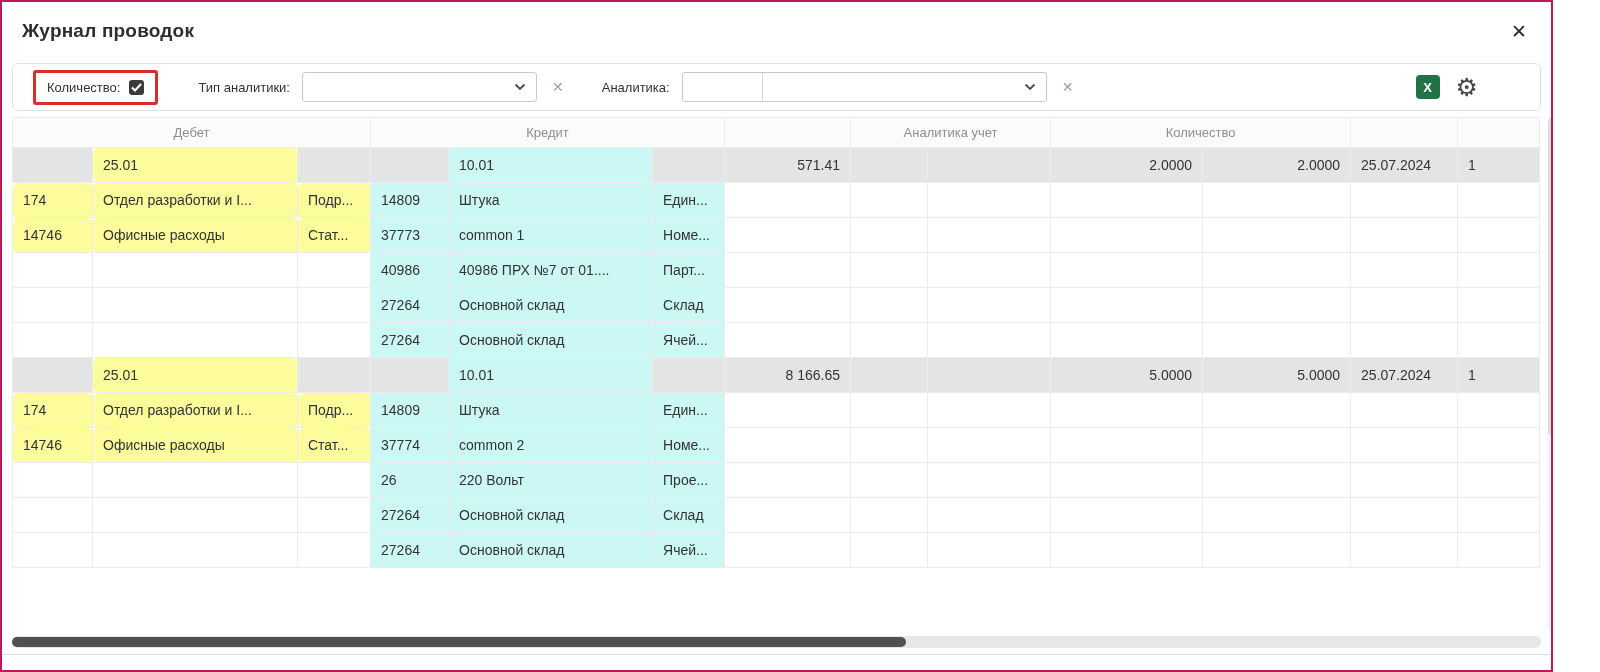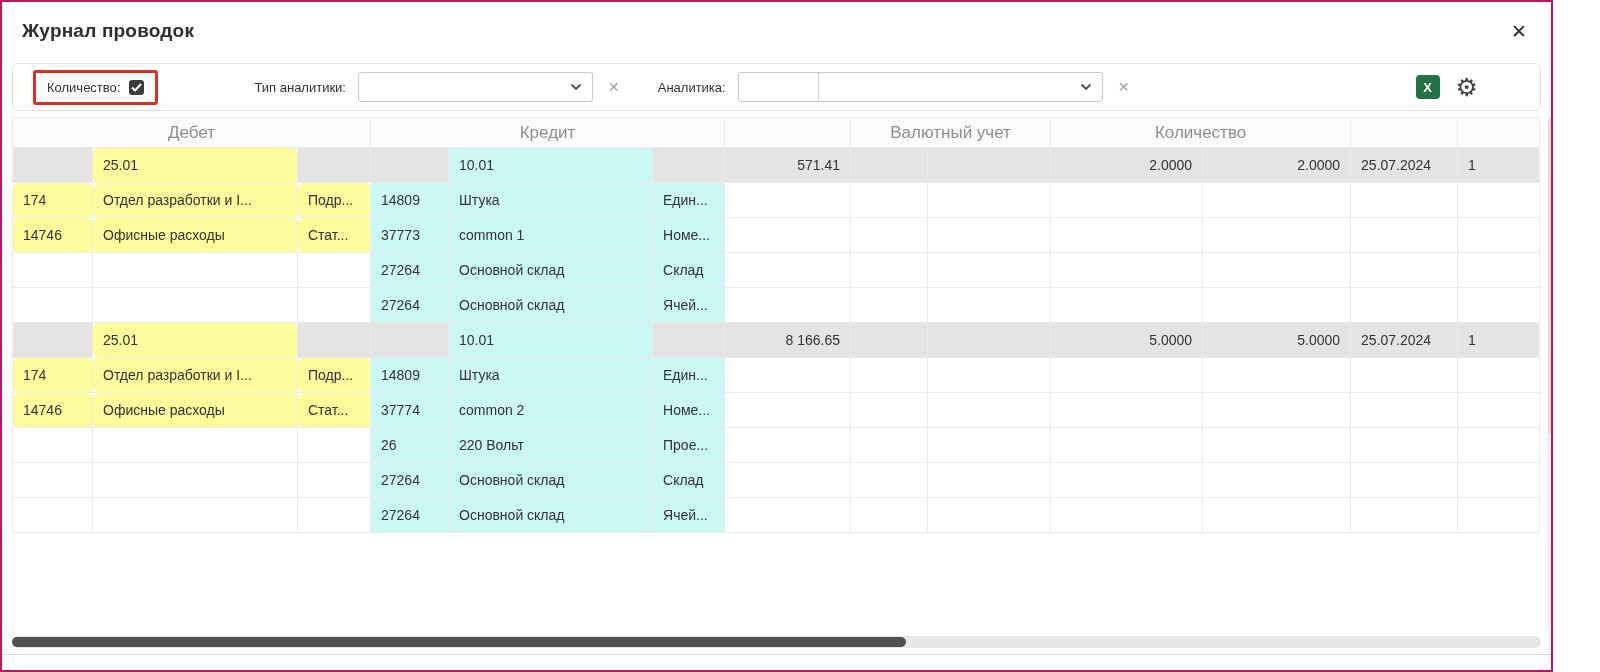--- a/index.html
+++ b/index.html
@@ -18,35 +18,35 @@
   .titlebar{flex:0 0 58px;display:flex;align-items:center;justify-content:space-between;padding:0 24px 0 20px;}
   .title{font-size:19px;font-weight:700;color:#2e2e2e;letter-spacing:.2px;}
   .close{font-size:19px;color:#2e2e2e;line-height:1;}
 
   .toolbar{flex:0 0 48px;margin:3px 10px 0;border:1px solid #e3e3e3;border-radius:6px;display:flex;align-items:center;padding:0 62px 0 20px;font-size:13px;color:#333;background:#fff;}
   .hl-box{display:flex;align-items:center;gap:9px;border:3px solid var(--red);border-radius:3px;padding:7px 11px;}
   .checkbox{width:15px;height:15px;background:#3b3b3b;border-radius:3px;display:flex;align-items:center;justify-content:center;}
   .checkbox svg{display:none;}
   .checkbox.checked svg{display:block;}
   .tb-label{white-space:nowrap;}
-  .lbl-type{margin-left:96px;}
+  .lbl-type{margin-left:40px;}
   .select{margin-left:12px;width:235px;height:30px;background:#fff;border:1px solid #c9c9c9;border-radius:3px;display:flex;align-items:center;justify-content:flex-end;padding:0 10px;}
   .clear{margin-left:15px;font-size:14px;color:#9aa0a6;}
   .lbl-analytics{margin-left:38px;}
   .combo{margin-left:12px;width:365px;height:30px;border:1px solid #c9c9c9;border-radius:3px;display:flex;align-items:stretch;background:#fff;}
   .combo-code{width:80px;border-right:1px solid #d6d6d6;padding:6px 8px;font-size:13px;color:#333;}
   .combo-main{flex:1;display:flex;align-items:center;justify-content:flex-end;padding:0 10px;}
   .spacer{flex:1;}
   .excel-btn{flex:0 0 24px;width:24px;height:24px;border-radius:4px;background:var(--excel);color:#fff;font-weight:700;font-size:13px;display:flex;align-items:center;justify-content:center;}
   .gear{margin-left:16px;font-size:25px;line-height:1;color:#454545;}
 
   .table-area{flex:1 1 auto;margin:6px 0 0 10px;position:relative;overflow:hidden;}
   table{border-collapse:collapse;table-layout:fixed;width:1527px;}
   th,td{border:1px solid var(--grid);overflow:hidden;}
-  thead th{font-weight:400;font-size:17px;color:#8e8e8e;text-align:center;background:#fbfbfb;padding:0 8px;}
+  thead th{font-weight:400;font-size:13px;color:#8e8e8e;text-align:center;background:#fbfbfb;padding:0 8px;}
   tr.group-row th{height:30px;}
   tr.col-row th{height:36px;line-height:1.15;}
   td{height:35px;padding:0 10px;font-size:14px;color:#333;white-space:nowrap;background:#fff;}
   td.num{text-align:right;}
   tr.main td{background:var(--gray-row);}
   td.debit-hl{background:var(--debit-hl) !important;border-radius:6px;}
   td.credit-hl{background:var(--credit-hl) !important;}
 
   .vscroll{position:absolute;left:1535px;top:0;bottom:0;width:12px;background:#f4f4f4;border-radius:6px;}
   .vscroll .thumb{position:absolute;top:0;left:1px;width:10px;height:62%;background:#dfdfdf;border-radius:5px;}
@@ -114,21 +114,21 @@
         <col style="width:152px">
           <col style="width:148px">
         <col style="width:107px">
           <col style="width:82px">
       </colgroup>
       <thead>
         <tr class="group-row">
           <th colspan="3">Дебет</th>
           <th colspan="3">Кредит</th>
           <th></th>
-          <th colspan="2">Валютный учет</th>
+          <th colspan="2">Аналитика учет</th>
           <th colspan="2">Количество</th>
           <th></th>
           <th></th>
         </tr>
       </thead>
       <tbody id="table-body">
           <tr class="main">
             <td></td>
             <td class="debit-hl">25.01</td>
             <td></td>
@@ -170,20 +170,35 @@
             <td class="num"></td>
             <td class="num"></td>
             <td class="num"></td>
             <td></td>
             <td></td>
           </tr>
           <tr class="sub">
             <td></td>
             <td></td>
             <td></td>
+            <td class="credit-hl">40986</td>
+            <td class="credit-hl">40986 ПРХ №7 от 01....</td>
+            <td class="credit-hl">Парт...</td>
+            <td class="num"></td>
+            <td></td>
+            <td class="num"></td>
+            <td class="num"></td>
+            <td class="num"></td>
+            <td></td>
+            <td></td>
+          </tr>
+          <tr class="sub">
+            <td></td>
+            <td></td>
+            <td></td>
             <td class="credit-hl">27264</td>
             <td class="credit-hl">Основной склад</td>
             <td class="credit-hl">Склад</td>
             <td class="num"></td>
             <td></td>
             <td class="num"></td>
             <td class="num"></td>
             <td class="num"></td>
             <td></td>
             <td></td>

